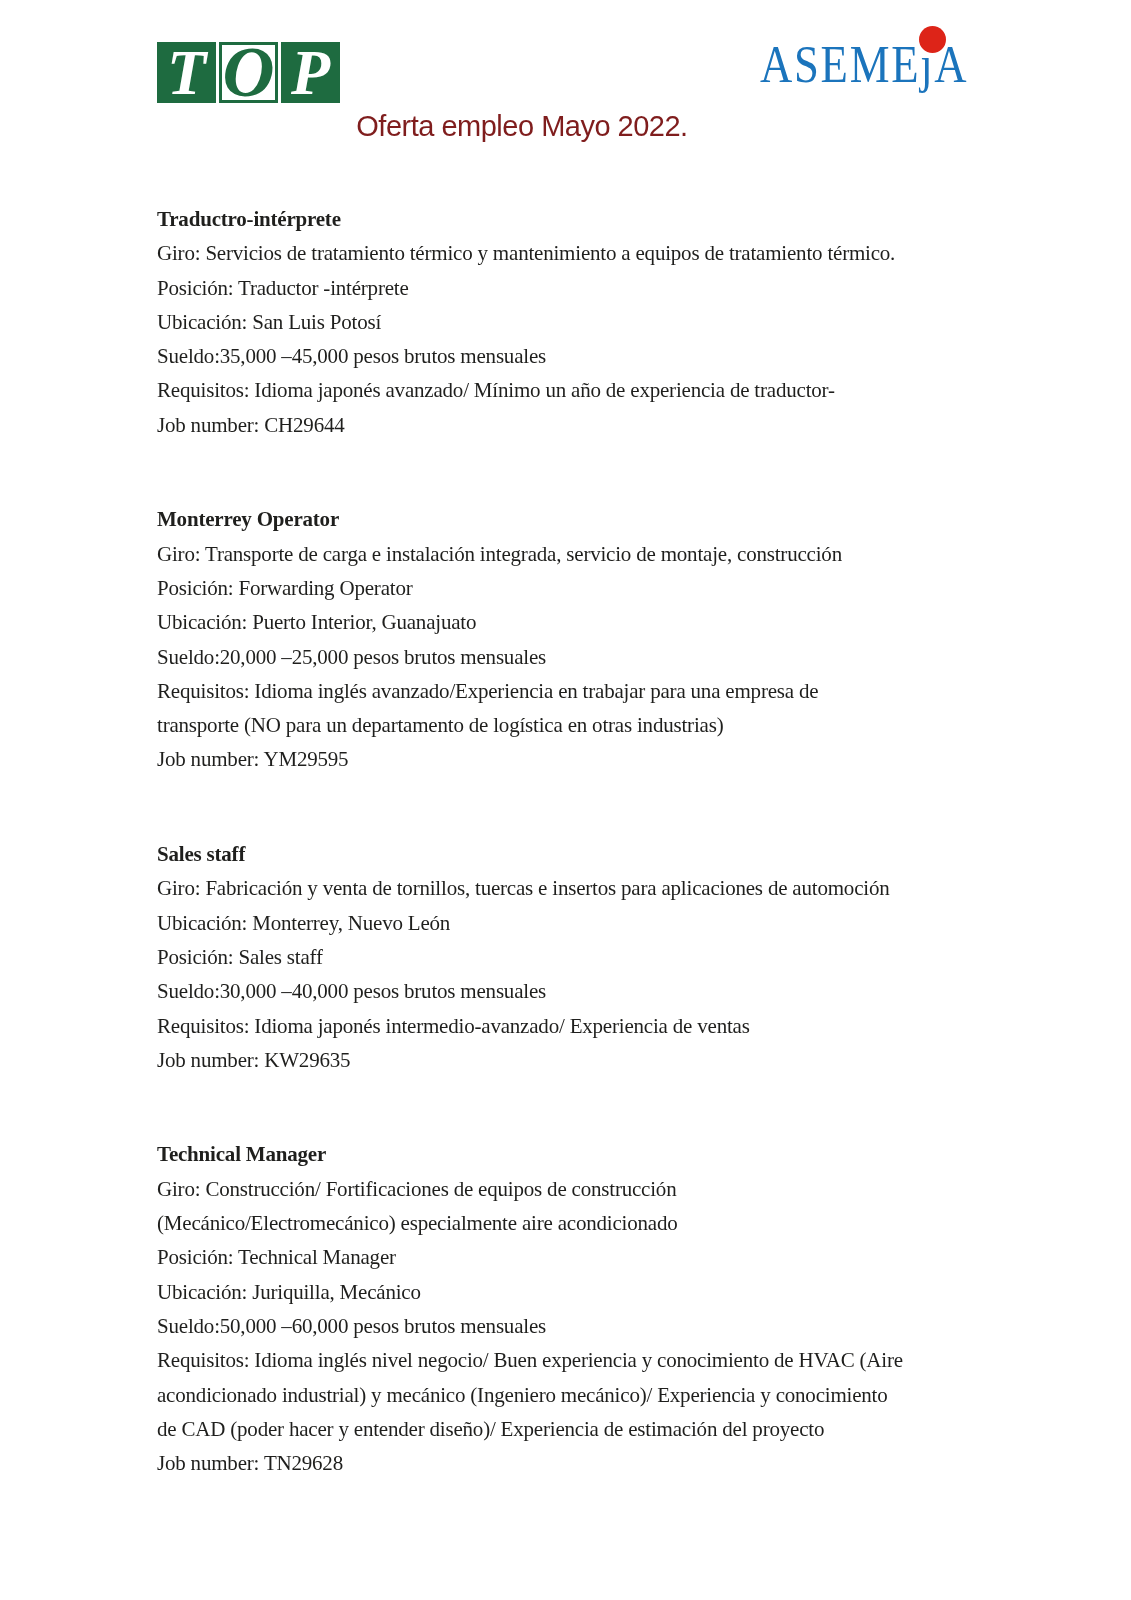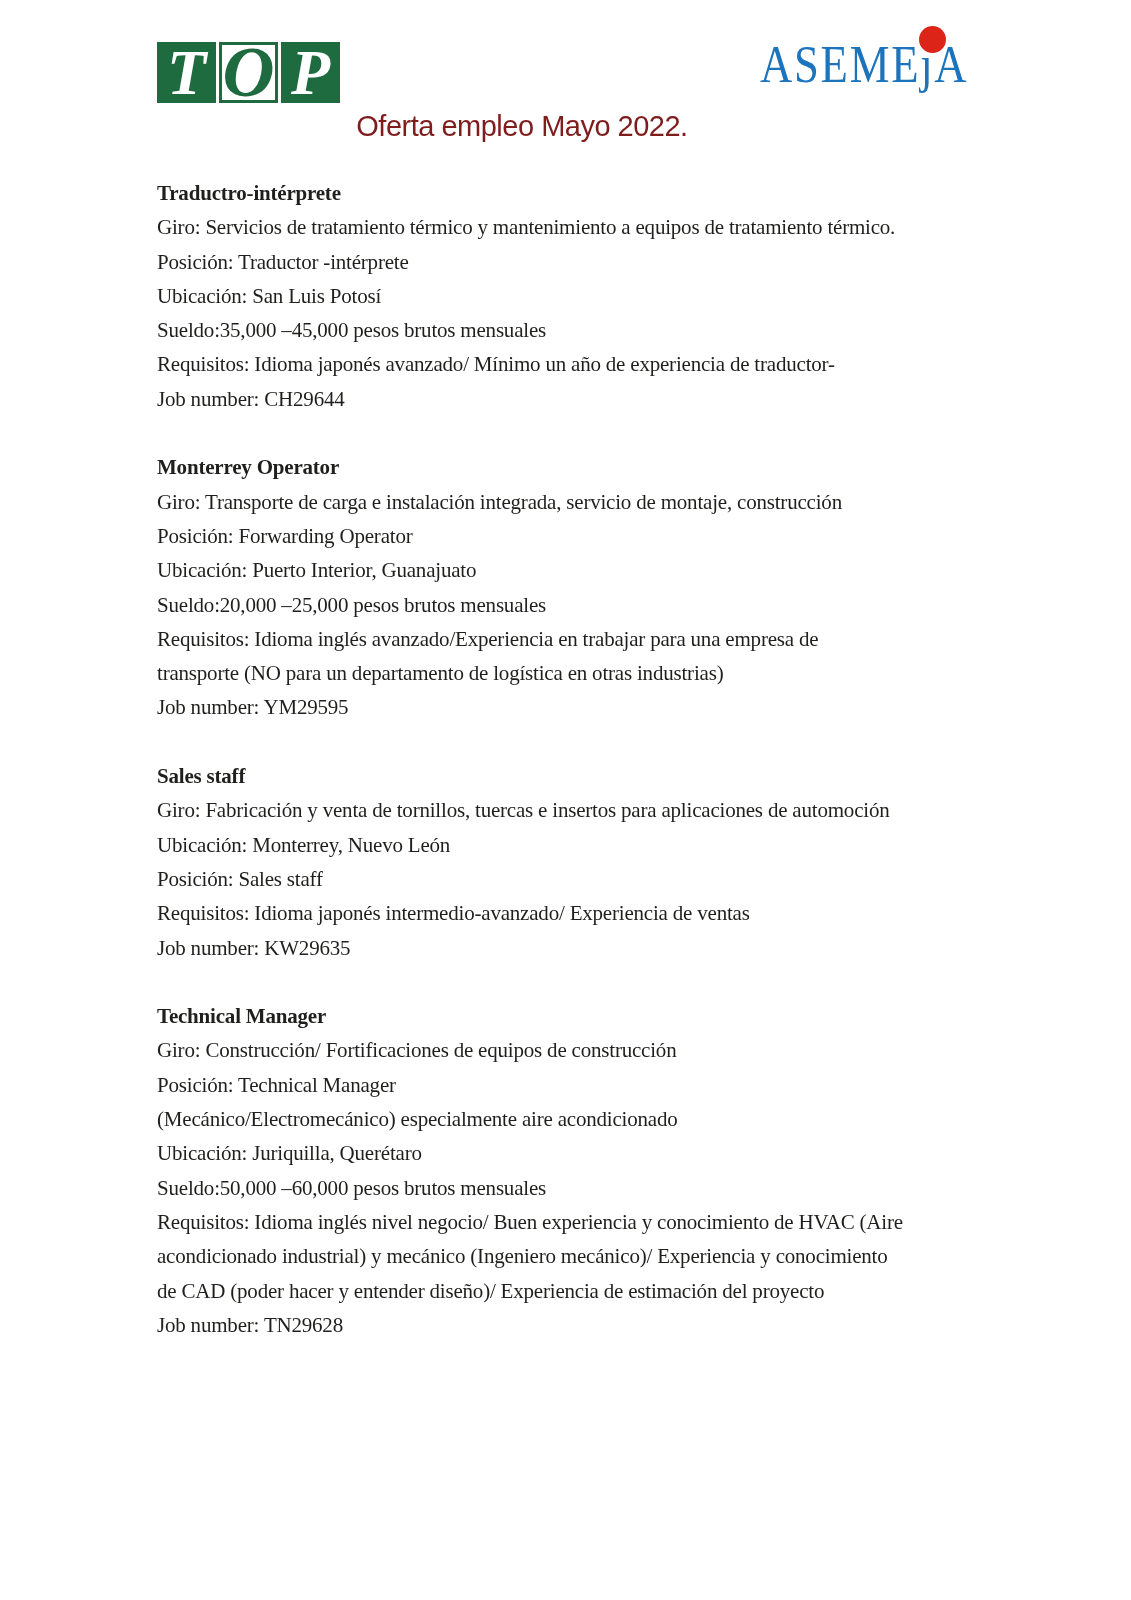--- a/index.html
+++ b/index.html
@@ -36,21 +36,21 @@
     text-align:center;
     font-family:"Liberation Sans", sans-serif; font-size:29px; letter-spacing:-0.5px;
     color:#7f1d1d;
   }
 
   
   .content {
     position:absolute; left:157px; top:176px; width:840px;
     font-size:21px; line-height:34.3px; letter-spacing:-0.2px;
   }
-  .job-title { font-weight:bold; white-space:nowrap; }
+  .job-title { font-weight:bold; white-space:nowrap;margin-top:26px; }
   .line { white-space:nowrap; }
   .gap { height:34.3px; }
 </style>
 </head>
 <body>
 
 <div class="page">
 
   <div class="top-logo">
     <div class="sq sq-filled" style="background-color: rgb(30, 107, 64);">
@@ -94,32 +94,33 @@
       <div class="line">Job number: YM29595</div>
     </section>
 
     <div class="gap"></div>
 
     <section>
       <div class="job-title">Sales staff</div>
       <div class="line">Giro: Fabricación y venta de tornillos, tuercas e insertos para aplicaciones de automoción</div>
       <div class="line">Ubicación: Monterrey, Nuevo León</div>
       <div class="line">Posición: Sales staff</div>
+      <div class="line">Sueldo:30,000 –40,000 pesos brutos mensuales</div>
       <div class="line">Requisitos: Idioma japonés intermedio-avanzado/ Experiencia de ventas</div>
       <div class="line">Job number: KW29635</div>
     </section>
 
     <div class="gap"></div>
 
     <section>
       <div class="job-title">Technical Manager</div>
       <div class="line">Giro: Construcción/ Fortificaciones de equipos de construcción</div>
+      <div class="line">(Mecánico/Electromecánico) especialmente aire acondicionado</div>
       <div class="line">Posición: Technical Manager</div>
-      <div class="line">(Mecánico/Electromecánico) especialmente aire acondicionado</div>
-      <div class="line">Ubicación: Juriquilla, Querétaro</div>
+      <div class="line">Ubicación: Juriquilla, Mecánico</div>
       <div class="line">Sueldo:50,000 –60,000 pesos brutos mensuales</div>
       <div class="line">Requisitos: Idioma inglés nivel negocio/ Buen experiencia y conocimiento de HVAC (Aire</div>
       <div class="line">acondicionado industrial) y mecánico (Ingeniero mecánico)/ Experiencia y conocimiento</div>
       <div class="line">de CAD (poder hacer y entender diseño)/ Experiencia de estimación del proyecto</div>
       <div class="line">Job number: TN29628</div>
     </section>
 
   </div>
 </div>
 

